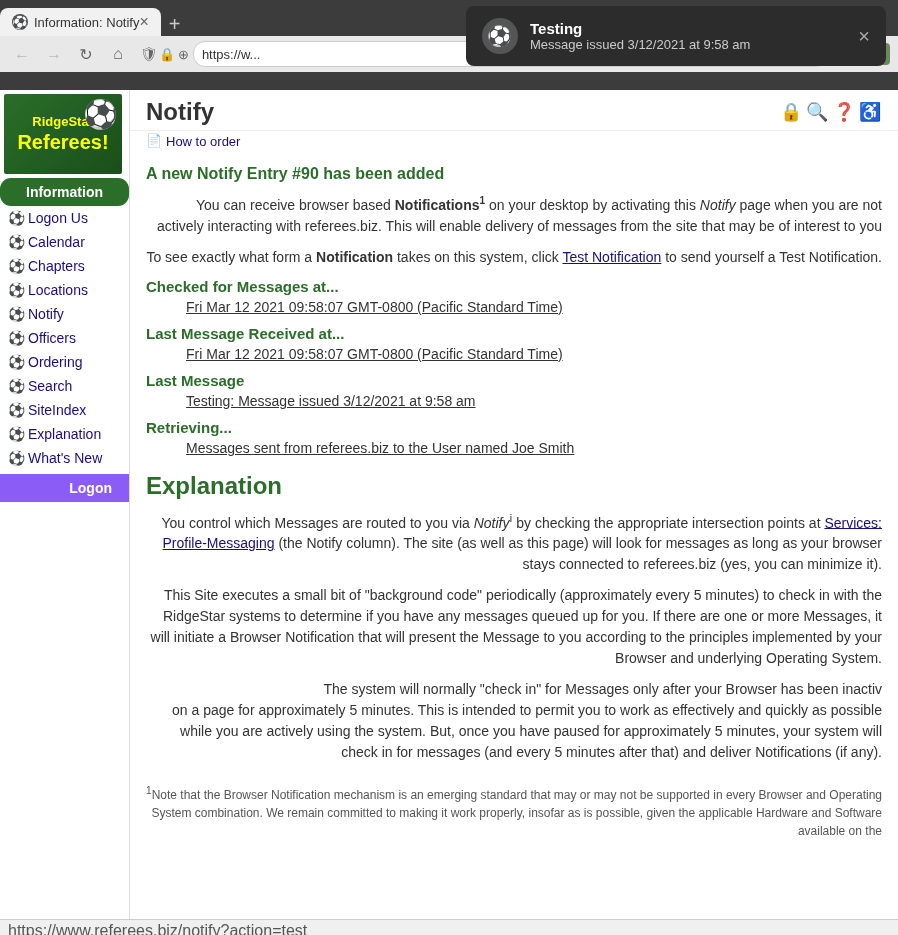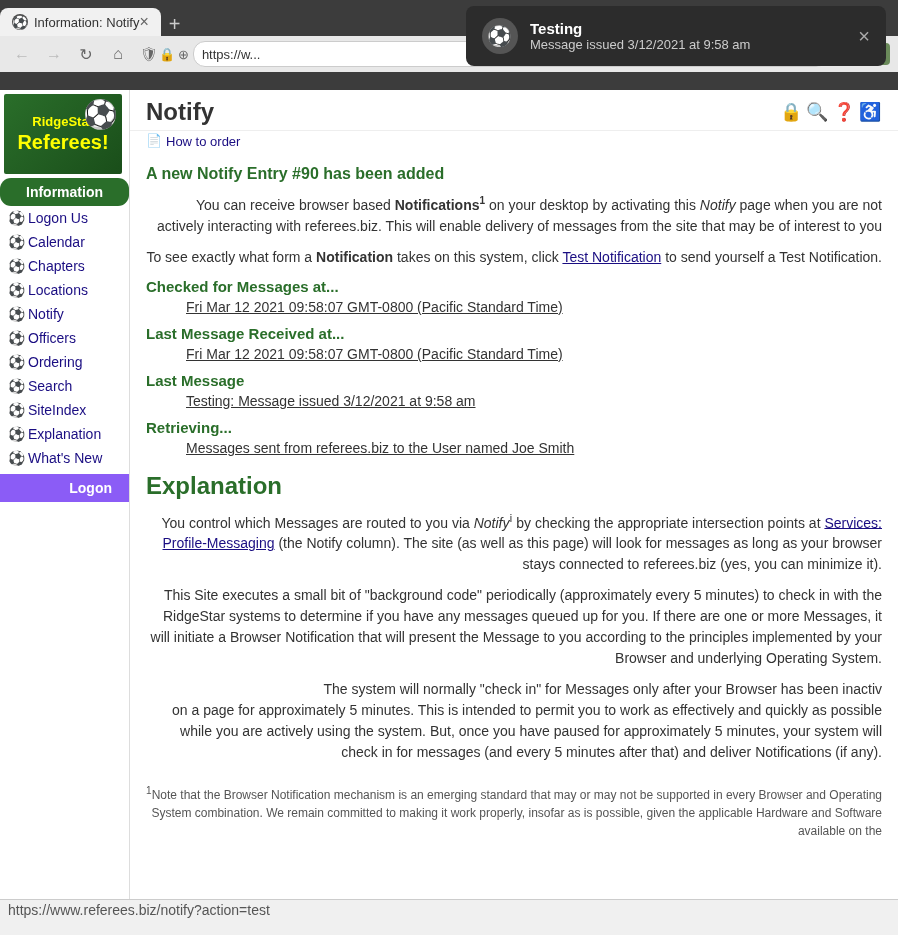--- a/index.html
+++ b/index.html
@@ -56,21 +56,21 @@
     .content-body { padding: 8px 16px; }
     .notify-added { color: #2a6e2a; font-size: 16px; font-weight: bold; margin-bottom: 10px; }
     p { margin-bottom: 10px; line-height: 1.5; color: #333; text-align: right; }
     sup { font-size: 10px; }
     .test-link { color: #1a0d82; }
     .section-heading { color: #2a6e2a; font-size: 15px; font-weight: bold; margin: 10px 0 4px 0; }
     .section-value { margin-left: 40px; color: #333; margin-bottom: 6px; text-decoration: underline; }
     .explanation-title { font-size: 24px; font-weight: bold; color: #2a6e2a; margin: 16px 0 10px 0; }
     .services-link { color: #1a0d82; }
     .footnote { font-size: 12px; color: #555; margin-top: 20px; line-height: 1.5; }
-    .status-bar { position: fixed; bottom: 0; left: 0; right: 0; background: #f0f0f0; border-top: 1px solid #ccc; height: 36px; font-size: 14px; padding: 2px 8px; color: #555; }
+    .status-bar { position: fixed; bottom: 0; left: 0; right: 0; background: #f0f0f0; border-top: 1px solid #ccc; height: 16px; font-size: 16px; padding: 2px 8px; color: #555; }
 
     
     .main-content::-webkit-scrollbar { width: 12px; }
     .main-content::-webkit-scrollbar-track { background: #f0f0f0; }
     .main-content::-webkit-scrollbar-thumb { background: #999; border-radius: 2px; }
   </style>
 </head>
 <body>
 
 <div style="position:relative; width:898px; height:935px; overflow:hidden;">

